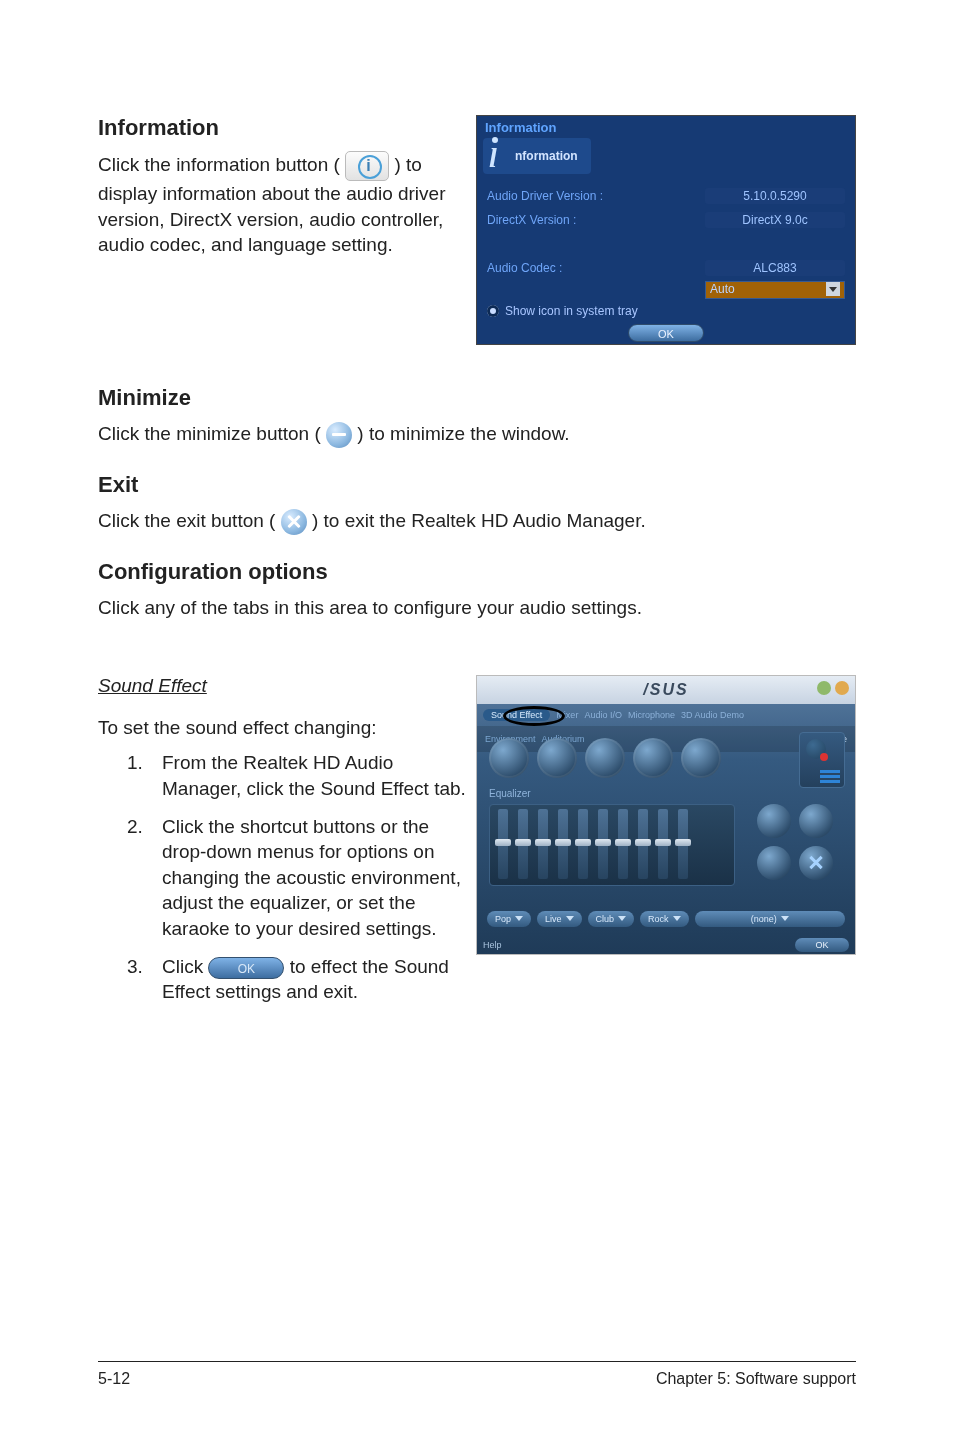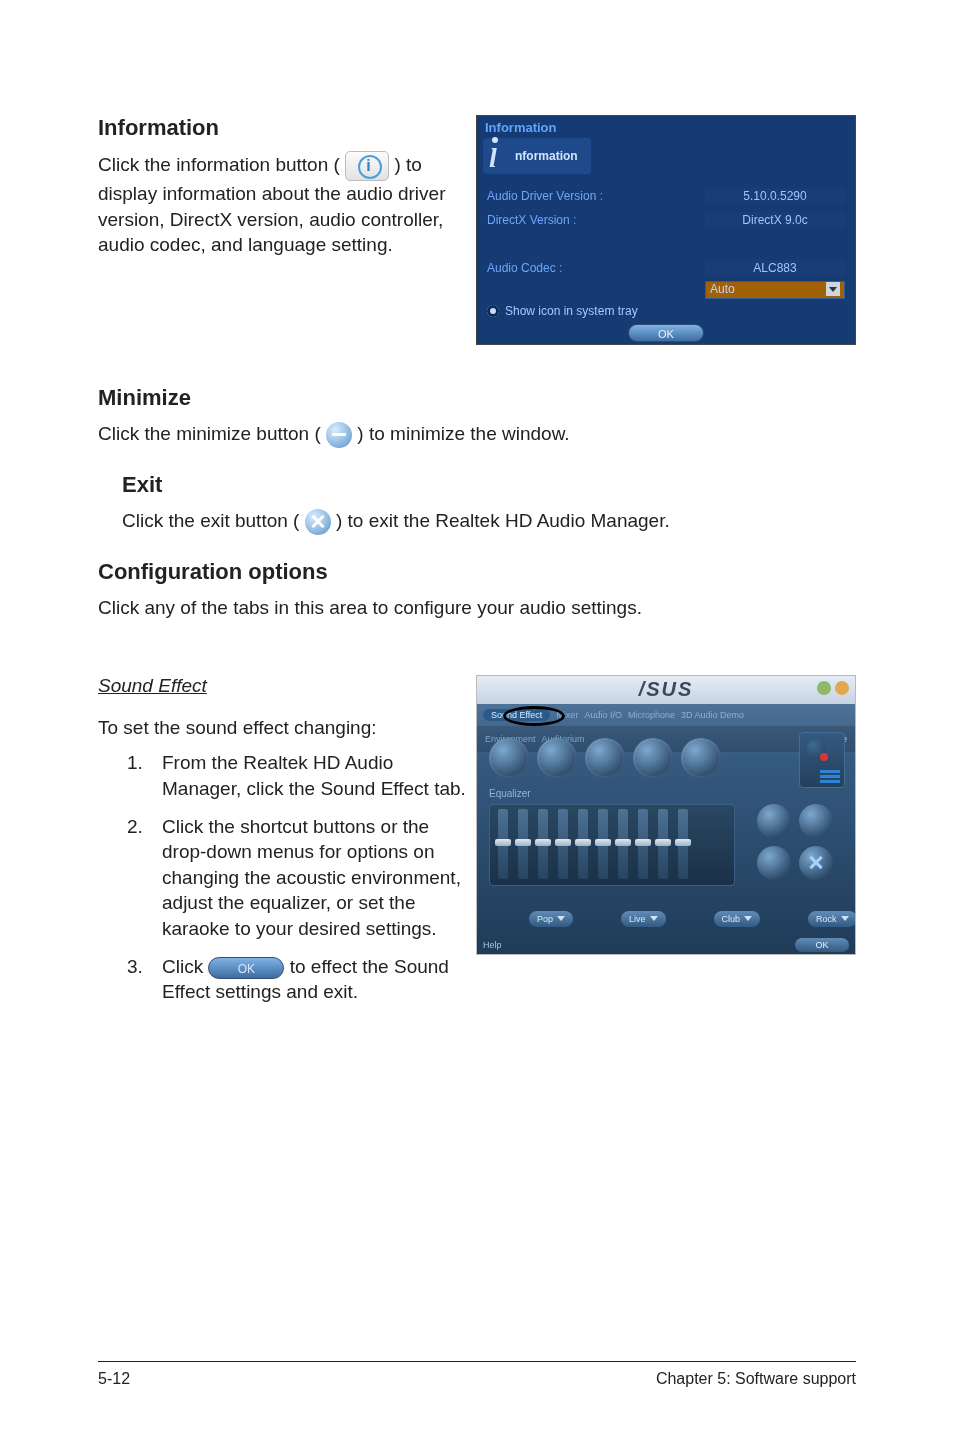--- a/index.html
+++ b/index.html
@@ -36,21 +36,21 @@
   .lang-sel { position:absolute; right:10px; height:18px; width:140px; background:#a16207; border:1px solid #365a93; color:#bcd4ff; display:flex; padding:0 4px; font-size:12px; }
   .lang-sel .dd { margin-left:auto; width:14px; height:14px; background:#cfd6df; position:relative; }
   .lang-sel .dd::after { content:""; position:absolute; left:3px; top:5px; border-left:4px solid transparent; border-right:4px solid transparent; border-top:5px solid #333; }
   .tray-row { position:absolute; left:10px; bottom:26px; display:flex; align-items:center; gap:6px; }
   .radio-dot { width:12px; height:12px; border-radius:50%; background:#c9dcff; box-shadow: inset 0 0 0 3px #0d2a55; }
   .info-ok { position:absolute; left:50%; transform:translateX(-50%); bottom:2px; width:76px; height:18px; border-radius:10px; background:linear-gradient(#7fb2e6,#3d6da0); color:#eaf2ff; text-align:center; line-height:18px; font-size:11px; border:1px solid #2f4c6c;}
 
   
   .se-panel { float:right; width:380px; height:280px; margin-left:8px; border:1px solid #bbb; position:relative; background: linear-gradient(#5c7ea3 0%, #355a80 30%, #1f3b58 100%); font-size:11px; color:#cfe1f5; overflow:hidden; }
   .se-titlebar { height:28px; background: linear-gradient(#e5ecf4,#c7d3e2); display:flex; align-items:center; padding:0 6px; }
-  .asus-logo { margin:0 auto; font-weight:bold; font-style:italic; letter-spacing:2px; color:#3a4a5d; font-size:20px; }
+  .asus-logo { margin:0 auto; font-weight:bold; font-style:italic; letter-spacing:2px; color:#3a4a5d; font-size:16px; }
   .se-minclose { position:absolute; right:6px; top:5px; display:flex; gap:4px; }
   .se-mc { width:14px; height:14px; border-radius:50%; }
   .se-mc.m1 { background:#8fb96a; }
   .se-mc.m2 { background:#e1a94e; }
   .se-tabs { display:flex; gap:6px; padding:4px 6px; height:22px; align-items:center; }
   .se-tab { font-size:9px; color:#8bb0d8; white-space:nowrap; }
   .se-tab.active { background:#2a5a8a; border-radius:8px; padding:1px 8px; color:#d9ecff; position:relative; }
   .se-oval { position:absolute; left:26px; top:30px; width:62px; height:20px; border:3px solid #000; border-radius:50%; pointer-events:none; }
   .se-row2 { display:flex; align-items:center; gap:6px; padding:0 8px; height:26px; background:rgba(0,0,0,.15); }
   .se-env { font-size:9px; color:#7ba5d0; }
@@ -65,21 +65,21 @@
   .preset { width:40px; height:40px; border-radius:50%; background: radial-gradient(circle at 35% 30%, #7da8ce, #30506f 70%, #1b3247); box-shadow: 0 0 0 2px rgba(255,255,255,.08) inset; }
   .eq-label { position:absolute; left:12px; top:112px; font-size:10px; color:#8fb4db; }
   .eq-area { position:absolute; left:12px; top:128px; width:246px; height:82px; background: linear-gradient(#2a4863,#1a3147); border:1px solid #3c6084; border-radius:4px; padding:6px 8px; display:flex; gap:10px; align-items:flex-end; }
   .eq-slider { width:10px; height:70px; background: linear-gradient(#4e7296,#274460); border-radius:2px; position:relative; }
   .eq-slider::after { content:""; position:absolute; left:-3px; top:30px; width:16px; height:7px; background: linear-gradient(#dfe8f1,#9fb2c5); border-radius:2px; }
   .eq-side { position:absolute; right:14px; top:128px; width:92px; height:82px; display:flex; flex-wrap:wrap; gap:8px; align-content:flex-start; justify-content:center; }
   .eq-btn { width:34px; height:34px; border-radius:50%; background: radial-gradient(circle at 35% 30%, #7da8ce, #30506f 70%, #1b3247); position:relative; }
   .eq-btn.reset::before, .eq-btn.reset::after { content:""; position:absolute; left:9px; top:15px; width:16px; height:3px; background:#a6d2ff; }
   .eq-btn.reset::before { transform:rotate(45deg);} .eq-btn.reset::after{transform:rotate(-45deg);}
   .se-bottom { position:absolute; left:0; right:0; bottom:22px; height:26px; display:flex; gap:6px; align-items:center; padding:0 10px; }
-  .se-dd-b { height:16px; border-radius:9px; background: linear-gradient(#5f8cb8,#335a80); color:#d7e8fb; font-size:9px; display:flex; align-items:center; justify-content:center; padding:0 8px;margin-left:42px; }
+  .se-dd-b { height:16px; border-radius:9px; background: linear-gradient(#5f8cb8,#335a80); color:#d7e8fb; font-size:9px; display:flex; align-items:center; justify-content:center; padding:0 8px; }
   .se-dd-b .tri { margin-left:4px; border-left:4px solid transparent; border-right:4px solid transparent; border-top:5px solid #cde2f7; }
   .se-help { position:absolute; left:6px; bottom:4px; font-size:9px; color:#a9c4df; }
   .se-ok { position:absolute; right:6px; bottom:2px; width:54px; height:14px; border-radius:8px; background: linear-gradient(#5f8cb8,#335a80); color:#e8f1fb; font-size:9px; text-align:center; line-height:14px; }
 
   .footer { position:absolute; left:98px; right:98px; bottom:50px; border-top:1px solid #222; padding-top:8px; display:flex; justify-content:space-between; font-size:16px;margin-top:48px; }
 </style>
 </head>
 <body>
 
 <div class="page">
@@ -122,21 +122,21 @@
 
   <div class="sec" style="margin-bottom:24px; margin-top:40px;">
     <h3>Minimize</h3>
     <p>
       <span>Click the minimize button (</span>
       <span class="inline-icon min-btn"></span>
       <span>) to minimize the window.</span>
     </p>
   </div>
 
-  <div class="sec" style="margin-bottom:24px;margin-left:24px;">
+  <div class="sec" style="margin-bottom:24px;">
     <h3>Exit</h3>
     <p>
       <span>Click the exit button (</span>
       <span class="inline-icon exit-btn"></span>
       <span>) to exit the Realtek HD Audio Manager.</span>
     </p>
   </div>
 
   <div class="sec" style="margin-bottom:54px;">
     <h3>Configuration options</h3>

